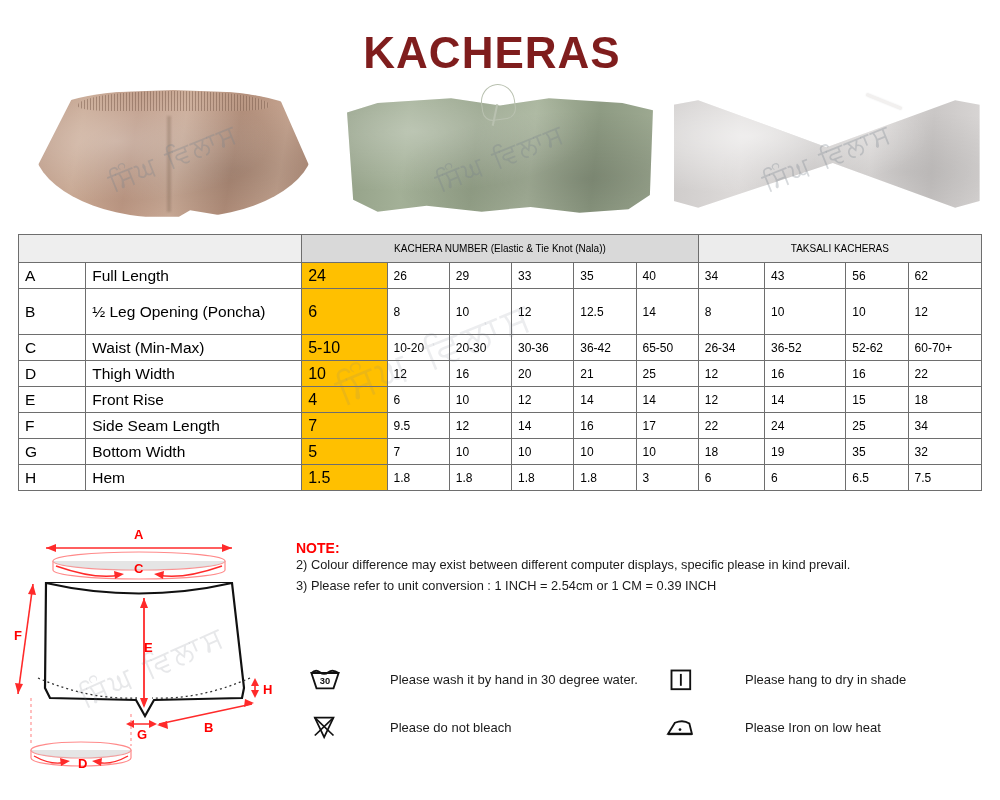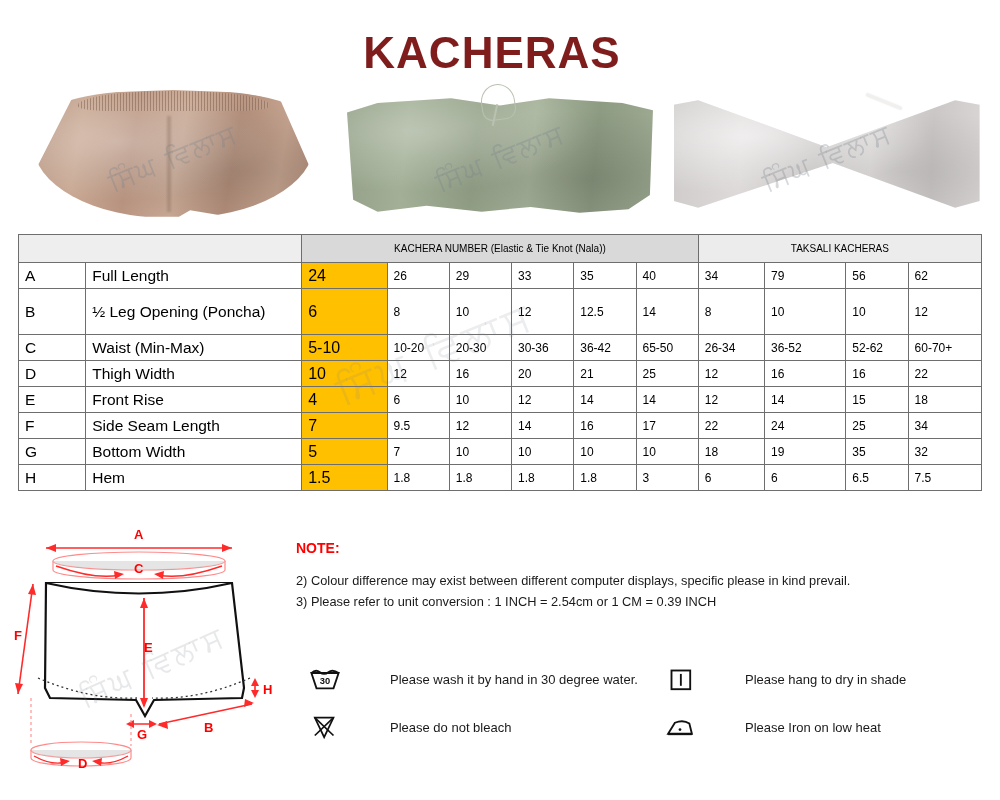--- a/index.html
+++ b/index.html
@@ -217,21 +217,21 @@
   
   #notes {
     position: absolute;
     left: 296px; top: 540px;
     width: 700px;
   }
   #note-title {
     color: #ff0000;
     font-weight: bold;
     font-size: 14px;
-    margin-bottom: 16px;
+    margin-bottom: 0;
   }
   .note-line {
     font-size: 12.8px;
     color: #1a1a1a;
     line-height: 1.45;
     margin-bottom: 2px;
   }
 
   
   #care {
@@ -300,21 +300,21 @@
         <tr class="r-normal">
           <td class="lab">A</td>
           <td class="meas">Full Length</td>
           <td class="val-hl">24</td>
           <td class="val">26</td>
           <td class="val">29</td>
           <td class="val">33</td>
           <td class="val">35</td>
           <td class="val">40</td>
           <td class="val">34</td>
-          <td class="val">79</td>
+          <td class="val">43</td>
           <td class="val">56</td>
           <td class="val">62</td>
         </tr>
         <tr class="r-tall">
           <td class="lab">B</td>
           <td class="meas">½ Leg Opening (Poncha)</td>
           <td class="val-hl">6</td>
           <td class="val">8</td>
           <td class="val">10</td>
           <td class="val">12</td>

